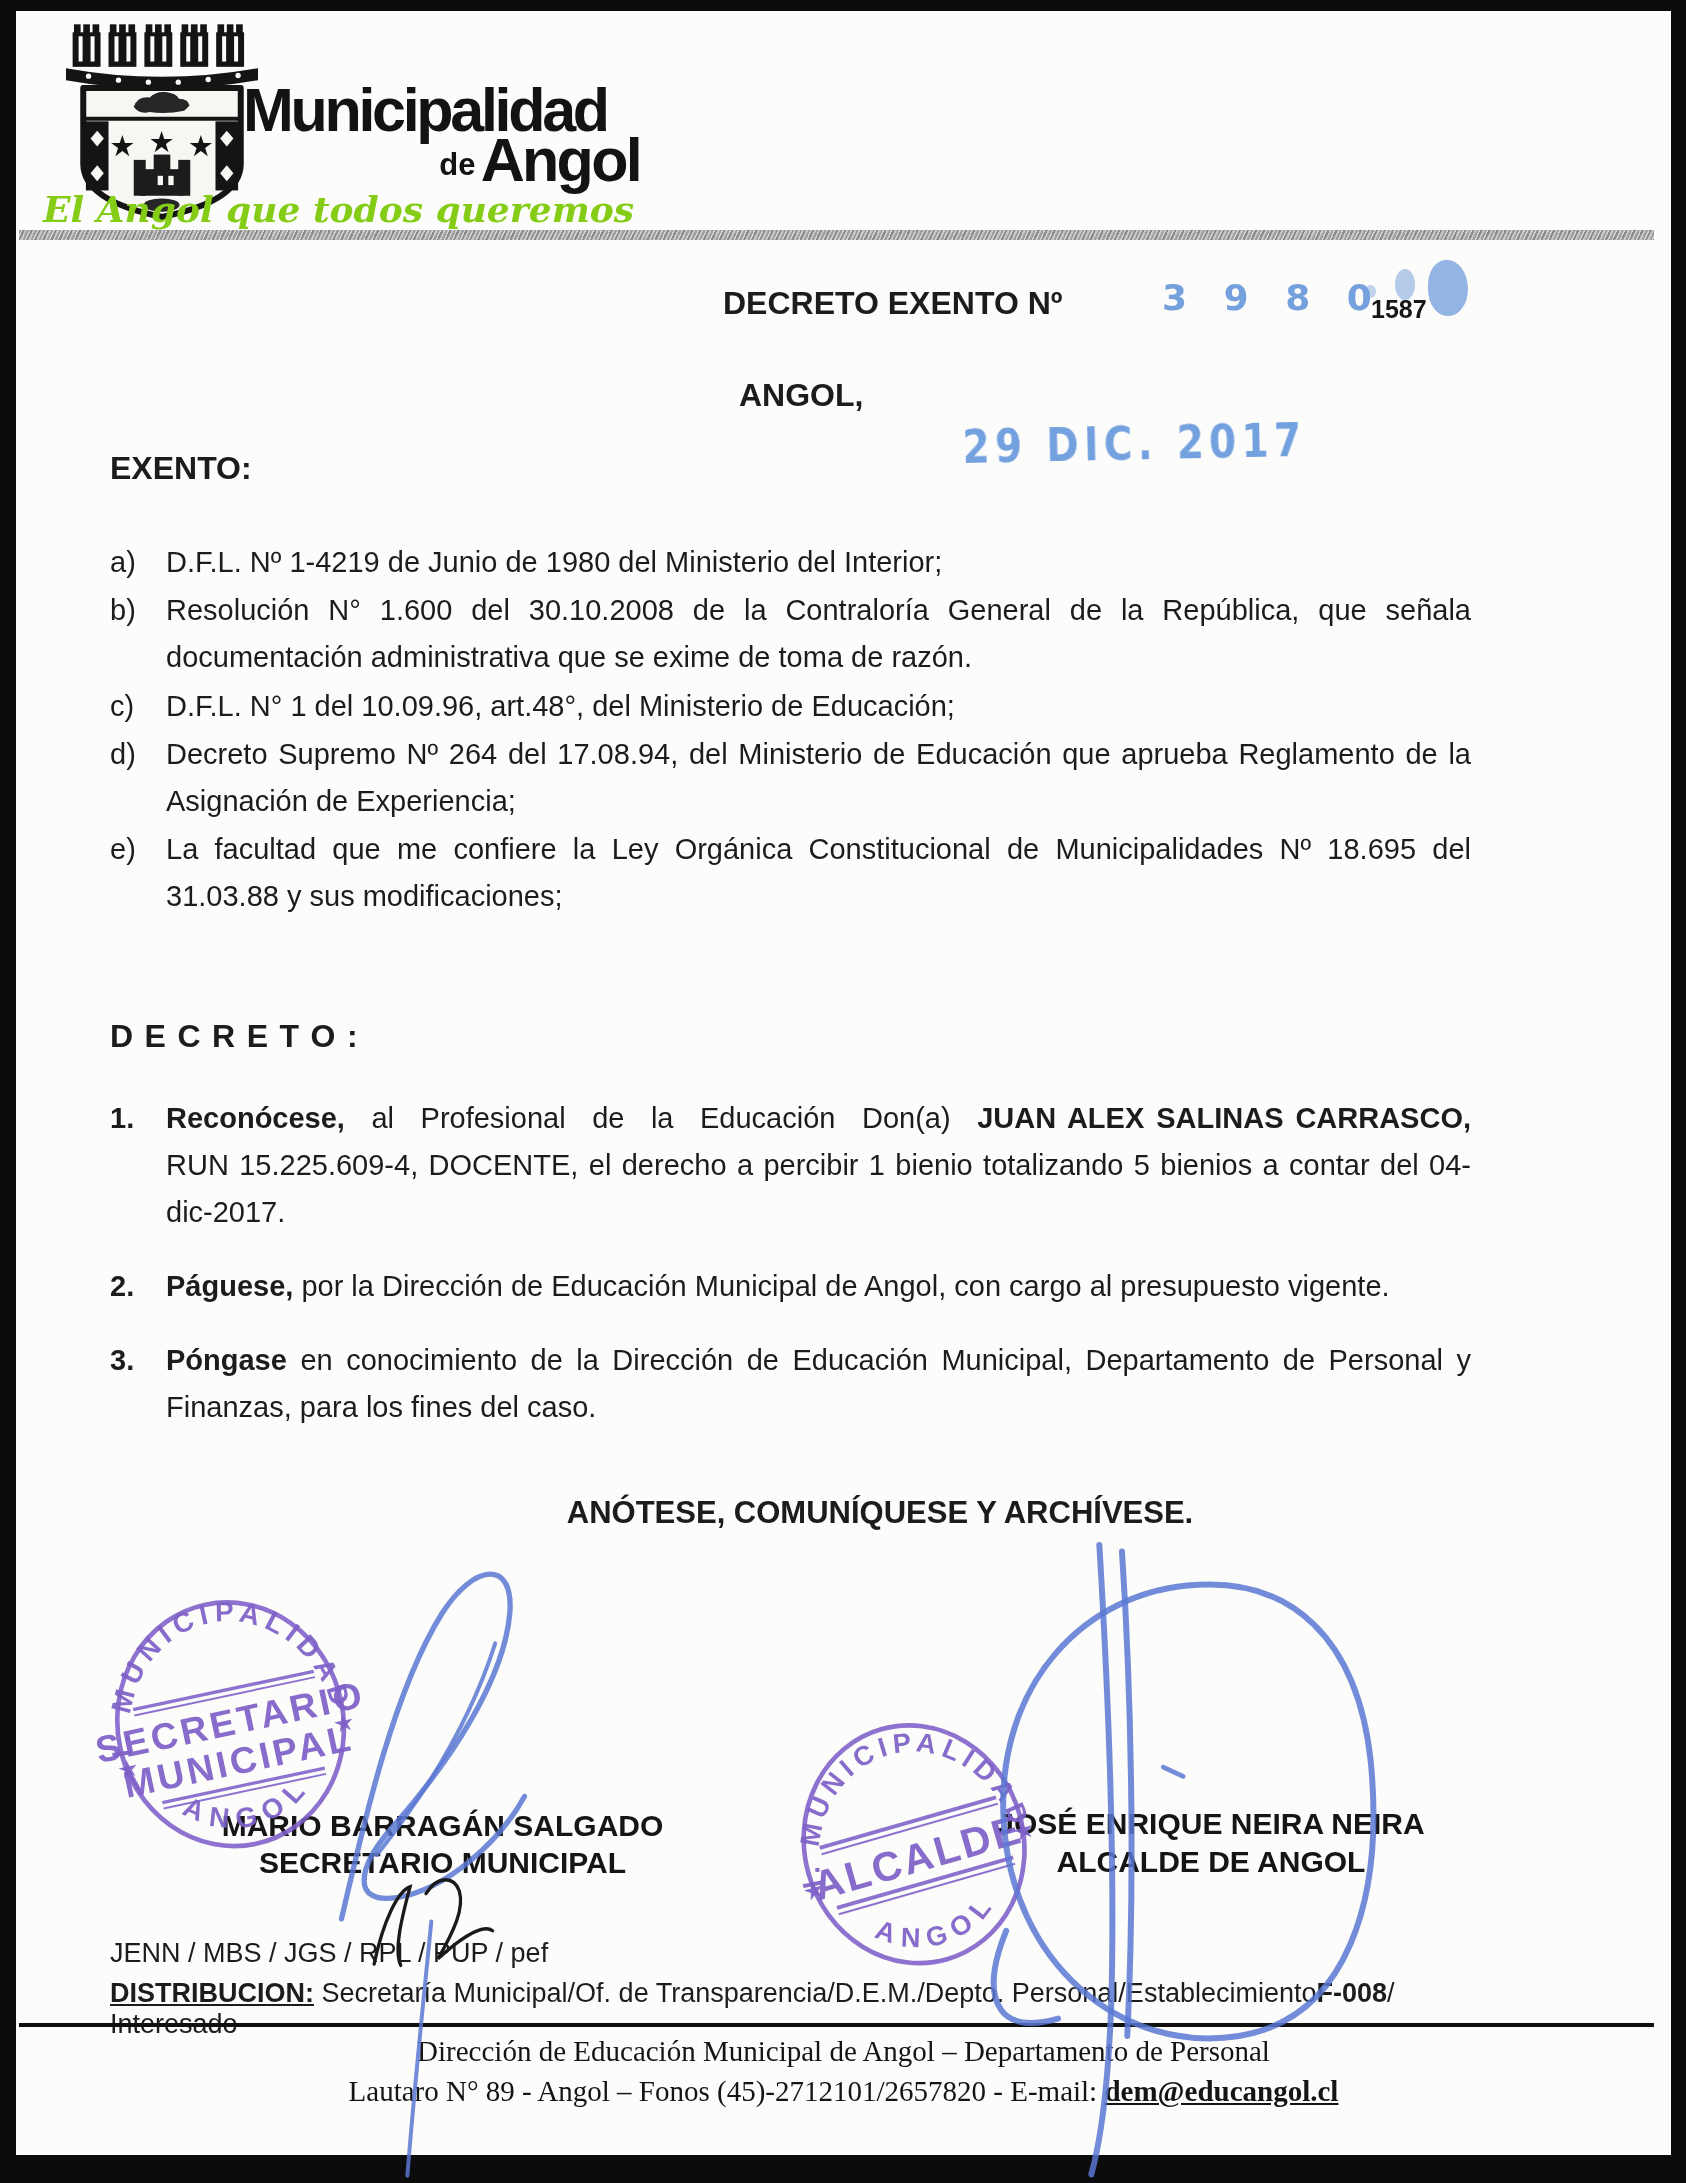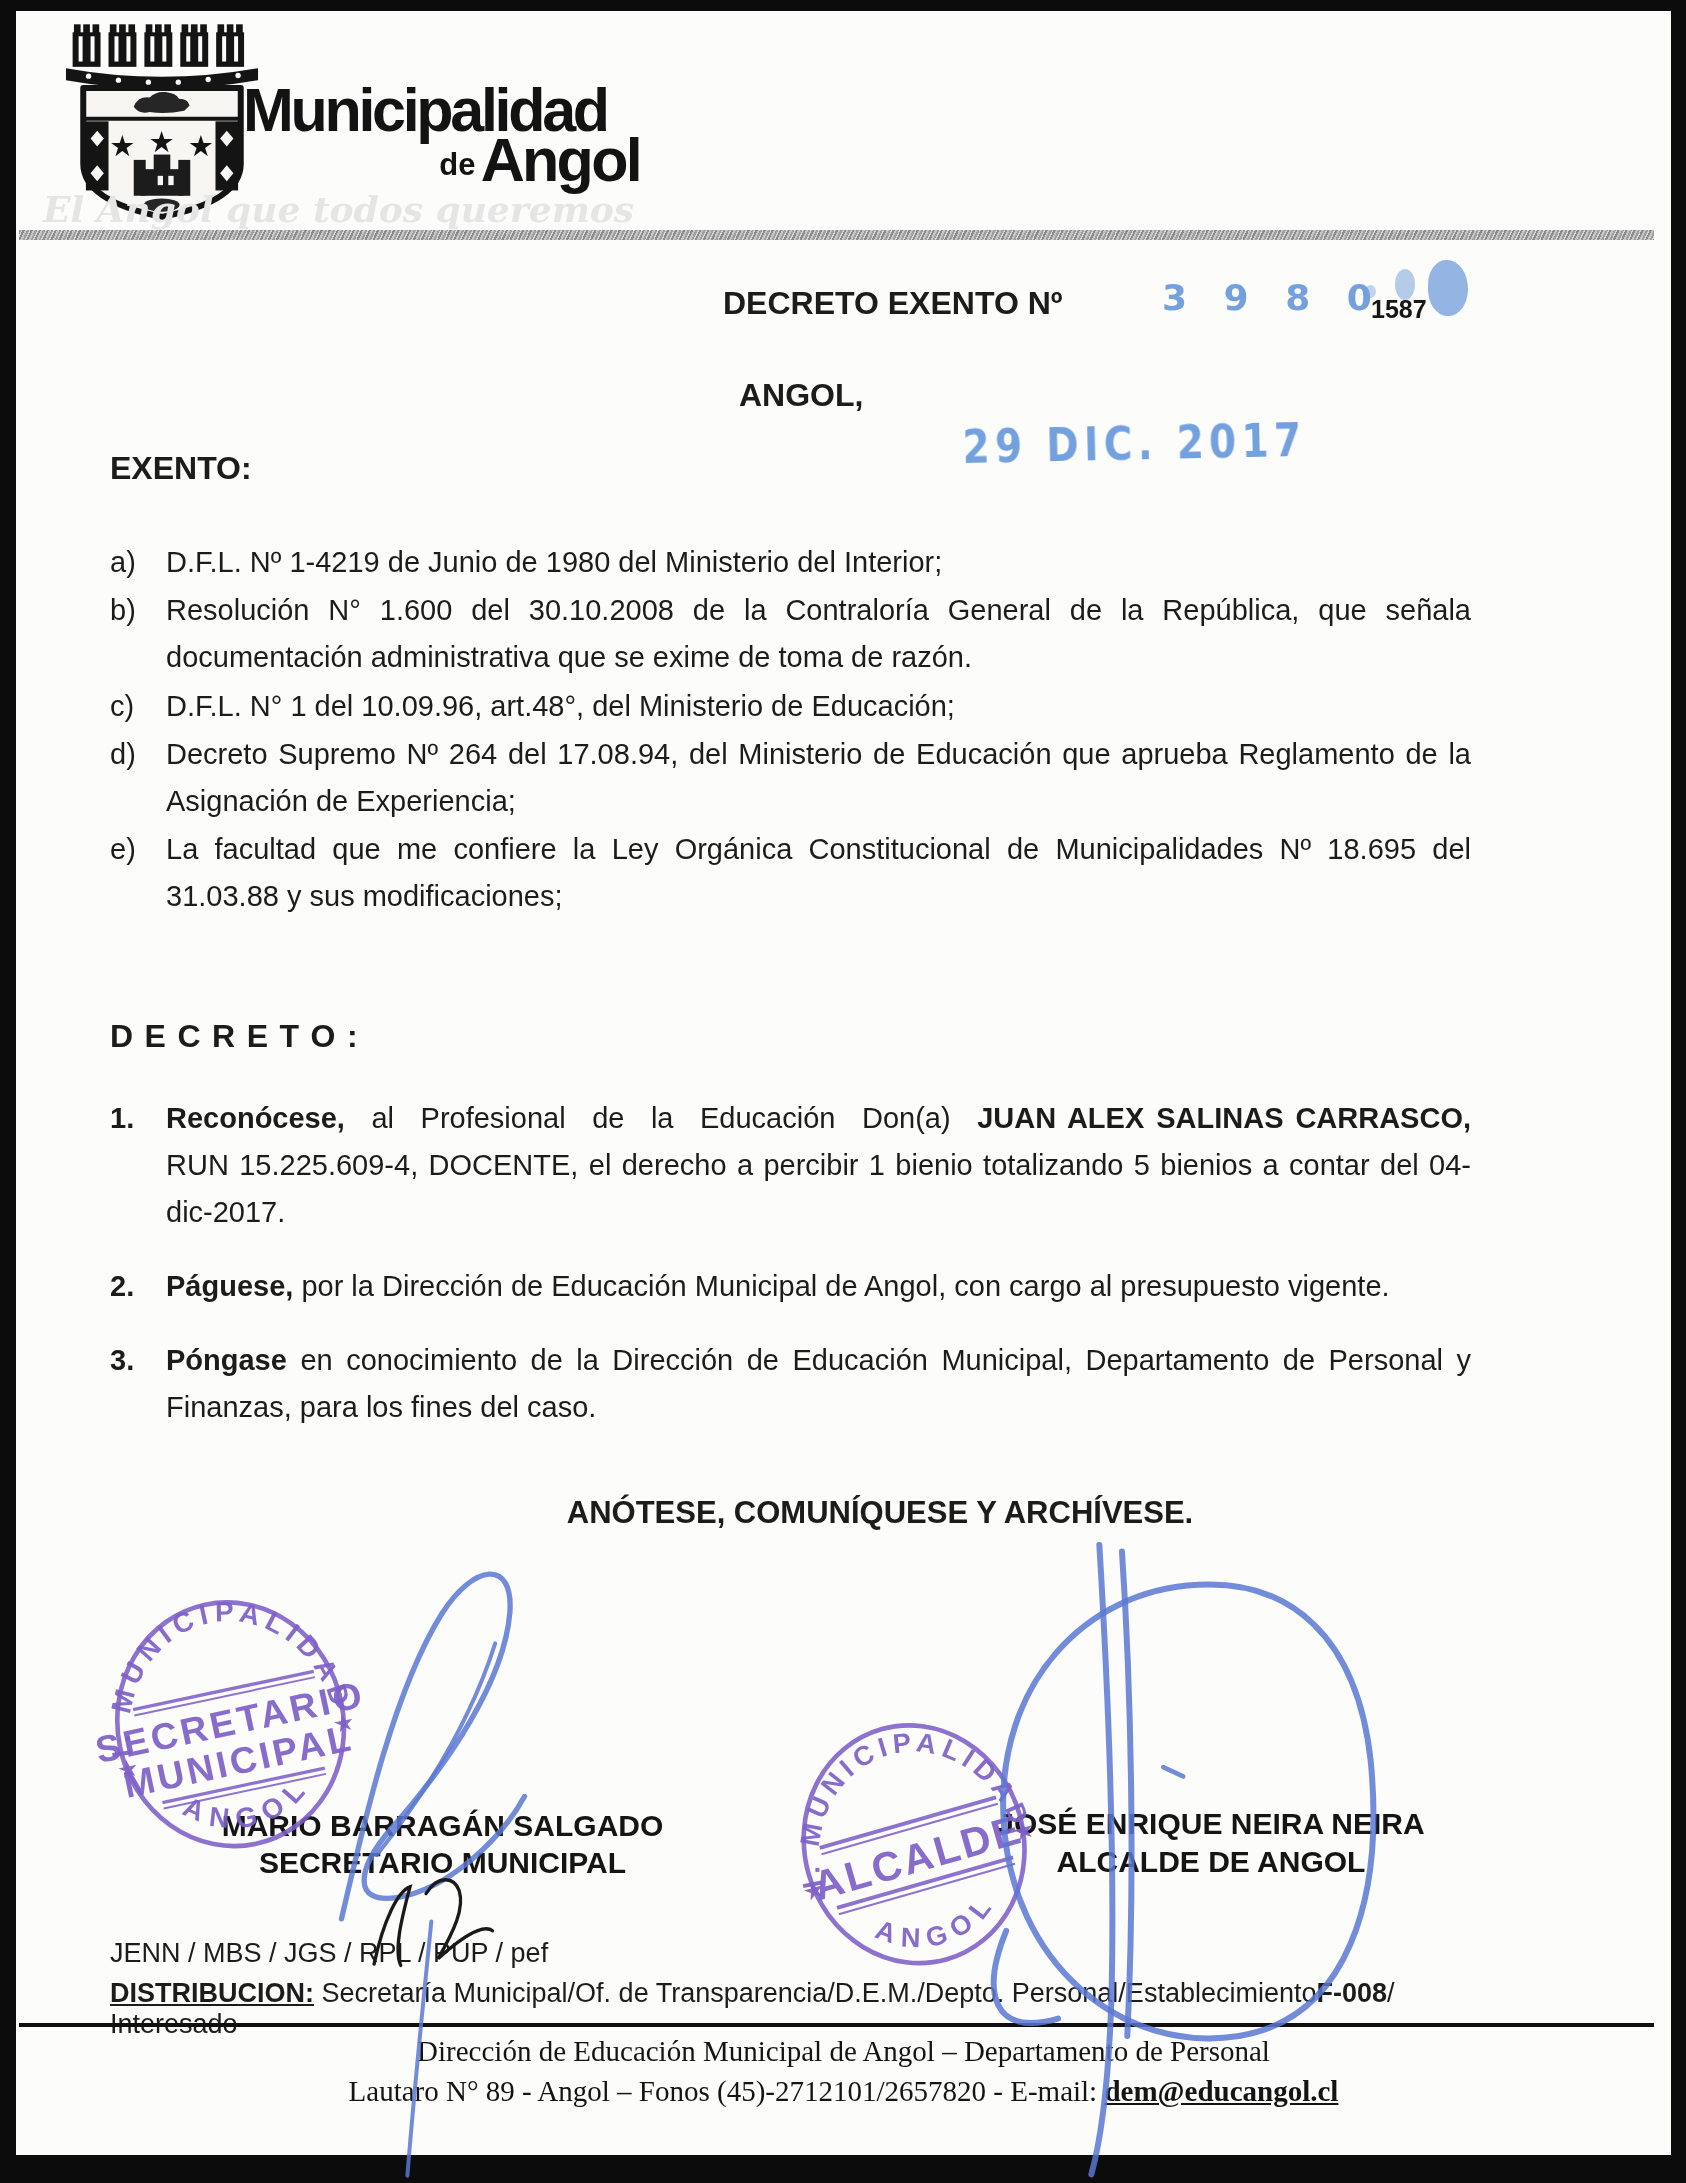--- a/index.html
+++ b/index.html
@@ -10,21 +10,21 @@
   .z{z-index:2;}
   .bold{font-weight:bold;}
   .nowrap{white-space:nowrap;}
 
   
   #org-name{left:243px;top:75px;font-size:61px;font-weight:800;letter-spacing:-3.3px;color:#131313;text-align:center;}
   #org-sub{top:132px;right:1047px;display:flex;align-items:flex-end;gap:5.3px;color:#131313;}
   #org-sub .de{font-size:31px;font-weight:800;margin-bottom:6.7px;}
   #org-sub .city{font-size:61px;font-weight:800;letter-spacing:-2.7px;line-height:0.95;}
   #slogan{top:188px;right:1053px;font-family:"DejaVu Serif",serif;font-style:italic;font-weight:bold;
-          font-size:36px;color:#e5e5e5;}
+          font-size:36px;color:#84cc16;}
   #band{left:18.6px;top:230px;width:1635px;height:10px;opacity:.85;
         background:repeating-linear-gradient(115deg,#8e8e8e 0 2px,#cfcfcf 2px 3.3px,#787878 3.3px 5.3px,#bdbdbd 5.3px 7.3px);}
 
   
   #decree-label{left:723px;top:285px;font-size:32px;font-weight:bold;}
   #decree-stamp-num{left:1162px;top:277px;font-size:36px;font-weight:bold;letter-spacing:12px;
       color:rgba(97,148,216,.88);font-family:"DejaVu Sans",sans-serif;filter:blur(0.3px);}
   #decree-typed-num{left:1371px;top:295px;font-size:25px;font-weight:bold;color:#161616;}
   .smudge{background:#79a2dd;border-radius:46% 54% 50% 50%;}
   #smudge1{left:1428px;top:260px;width:40px;height:56px;opacity:.8;}

